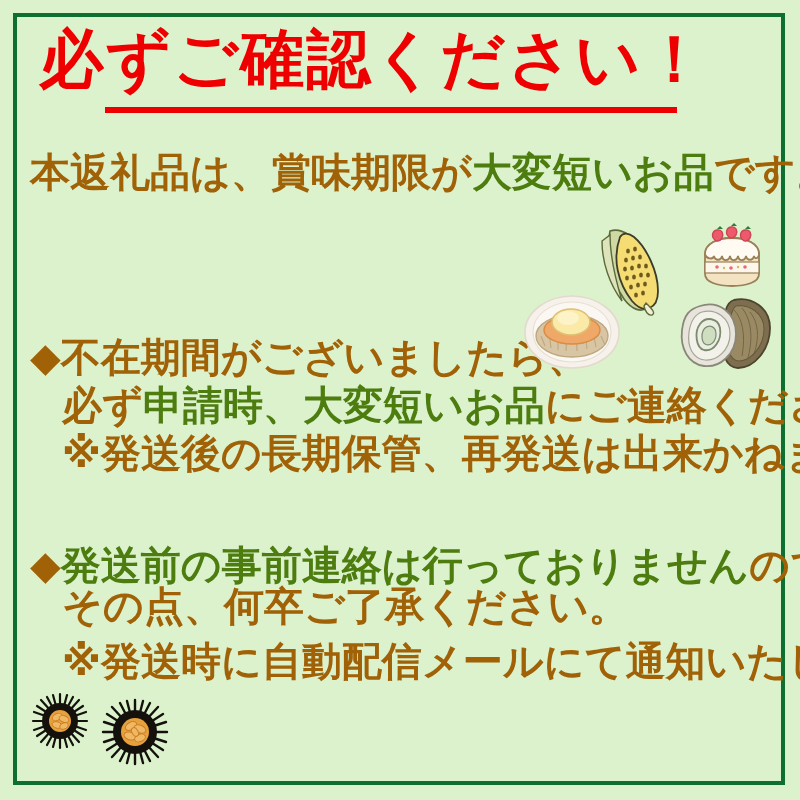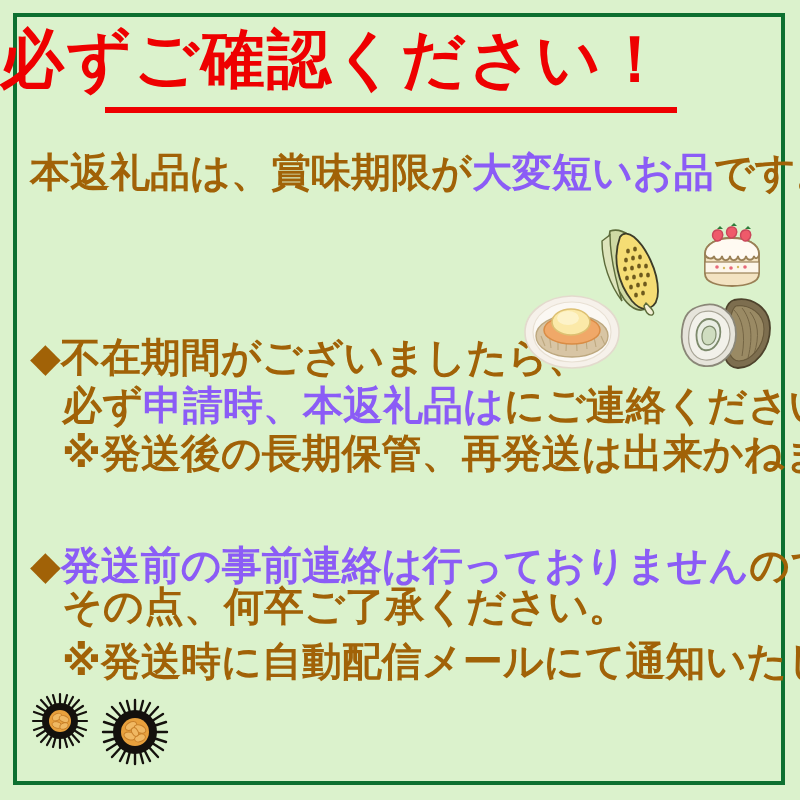--- a/index.html
+++ b/index.html
@@ -35,20 +35,21 @@
     box-sizing: border-box;
     pointer-events: none;
   }
 
   
   #headline-wrap {
     position: absolute;
     left: 0;
     top: 24px;
     width: 748px;
+    text-align: center;
   }
   #headline {
     display: inline-block;
     font-size: 64px;
     line-height: 1.12;
     font-weight: 700;
     color: #ee0000;
     letter-spacing: 2px;
     white-space: nowrap;
   }
@@ -64,21 +65,21 @@
   
   .line {
     position: absolute;
     font-size: 40px;
     line-height: 1.0;
     font-weight: 700;
     color: #111111;
     white-space: nowrap;
     letter-spacing: 0px;
   }
-  .line .red { color: #8b5cf6; }
+  .line .red { color: #4d7c0f; }
   .line .blk { color: #a16207; }
 
   #line-lead   { left: 30px;  top: 152px; }
 
   #line-b1-1   { left: 30px;  top: 337px; }
   #line-b1-2   { left: 62px;  top: 385px; }
   #line-b1-3   { left: 62px;  top: 433px; }
 
   #line-b2-1   { left: 30px;  top: 545px; }
   #line-b2-2   { left: 62px;  top: 586px; }
@@ -109,21 +110,21 @@
 
   <div class="line" id="line-lead">
     <span class="blk">本返礼品は、賞味期限が</span><span class="red">大変短いお品</span><span class="blk">です。</span>
   </div>
 
   <div class="line" id="line-b1-1">
     <span class="blk">◆</span><span class="blk">不在期間がございましたら、</span><span class="red"></span><span class="blk"></span>
   </div>
 
   <div class="line" id="line-b1-2">
-    <span class="blk">必ず</span><span class="red">申請時、本返礼品は</span><span class="blk">にご連絡ください。</span>
+    <span class="blk">必ず</span><span class="red">申請時、大変短いお品</span><span class="blk">にご連絡ください。</span>
   </div>
 
   <div class="line" id="line-b1-3">
     <span class="blk">※発送後の長期保管、再発送は出来かねます。</span><span class="red"></span><span class="blk"></span>
   </div>
 
   <div class="line" id="line-b2-1">
     <span class="blk">◆</span><span class="blk"></span><span class="red">発送前の事前連絡は行っておりません</span><span class="blk">ので、</span>
   </div>
 

